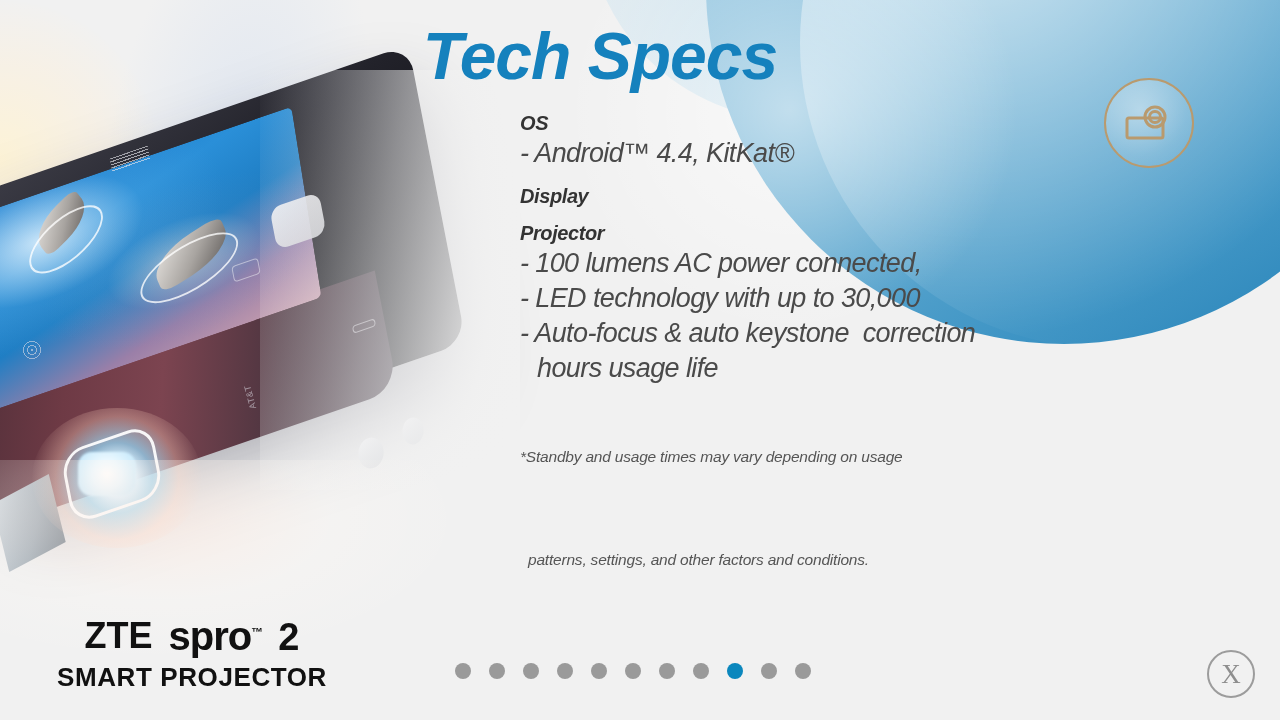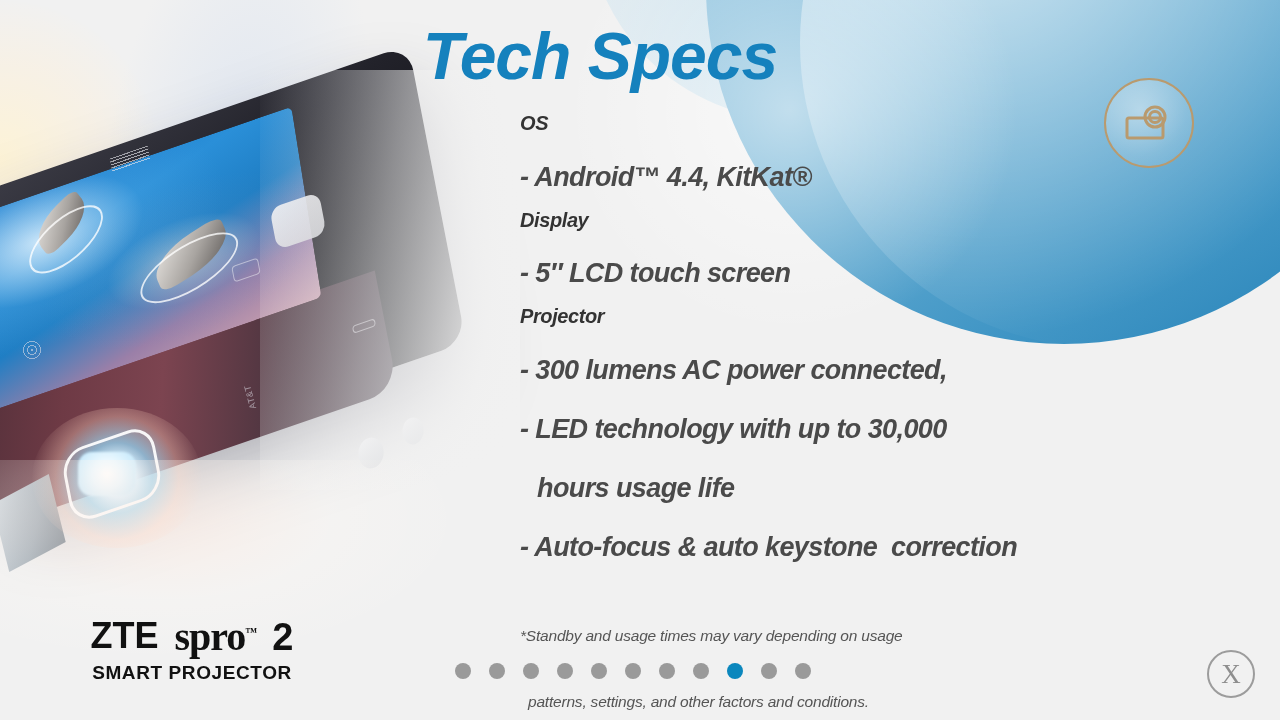--- a/index.html
+++ b/index.html
@@ -218,39 +218,38 @@
   .spec-group { margin-bottom: 14px; }
   .spec-head {
     font-size: 20px;
     font-weight: bold;
     letter-spacing: -0.4px;
     line-height: 1.18;
     color: #333333;
   }
   .spec-line {
     font-size: 27px;
-    font-weight: 700;
+    font-weight: 400;
     line-height: 1.30;
     color: #4a4a4a;
     letter-spacing: -0.6px;
     white-space: pre;
-    margin-top: 24px;
   }
   .spec-line.indent { padding-left: 17px; }
 
   #footnote {
     margin-top: 16px;
     font-size: 15.5px;
     font-weight: 300;
     line-height: 1.42;
     color: #555555;
     letter-spacing: -0.2px;
     white-space: pre;
   }
-  #footnote .fn2 { padding-left: 8px; }
+  #footnote .fn2 { padding-left: 8px; margin-top: 37px; }
 
   
   #projector-badge {
     position: absolute;
     left: 1104px; top: 78px;
     width: 90px; height: 90px;
     border-radius: 50%;
     border: 2px solid #b99a6e;
     background: radial-gradient(circle at 40% 35%, rgba(255,255,255,0.42) 0%, rgba(255,255,255,0.14) 60%, rgba(255,255,255,0.05) 100%);
     display: flex; align-items: center; justify-content: center;
@@ -275,27 +274,27 @@
     display: flex; align-items: flex-start; justify-content: center; gap: 16px;
     color: #111111;
   }
   .logo-zte {
     font-size: 36px; font-weight: bold; letter-spacing: 0px; line-height: 1;
     font-family: "Liberation Sans", sans-serif;
     text-align: right;
   }
   .logo-spro {
     font-size: 40px; font-weight: bold; line-height: 0.94; letter-spacing: -1px;
-    font-family: Liberation Serif, serif;
+    font-family: Liberation Sans, sans-serif;
   }
   .logo-tm { font-size: 12px; vertical-align: super; font-weight: bold; }
   .logo-two { font-size: 38px; font-weight: bold; line-height: 1; }
   .logo-sub {
     margin-top: 6px;
-    font-size: 19px; font-weight: bold; letter-spacing: 0.6px; color: #111111;
+    font-size: 26px; font-weight: bold; letter-spacing: 0.6px; color: #111111;
   }
 
   
   #close-button {
     position: absolute;
     left: 1207px; top: 650px;
     width: 48px; height: 48px;
     border-radius: 50%;
     border: 2px solid #9c9c9c;
     display: flex; align-items: center; justify-content: center;
@@ -348,29 +347,28 @@
 
   <div id="specs">
 
     <div class="spec-group">
       <div class="spec-head">OS</div>
       <div class="spec-line">- Android™ 4.4, KitKat®</div>
     </div>
 
     <div class="spec-group">
       <div class="spec-head">Display</div>
-      <div class="spec-line">- 5″ LCD touch screen</div>
     </div>
 
     <div class="spec-group">
       <div class="spec-head">Projector</div>
-      <div class="spec-line">- 300 lumens AC power connected,</div>
+      <div class="spec-line">- 100 lumens AC power connected,</div>
       <div class="spec-line">- LED technology with up to 30,000</div>
+      <div class="spec-line">- Auto-focus &amp; auto keystone  correction</div>
       <div class="spec-line indent">hours usage life</div>
-      <div class="spec-line">- Auto-focus &amp; auto keystone  correction</div>
     </div>
 
     <div id="footnote">
       <div class="fn1">*Standby and usage times may vary depending on usage</div>
       <div class="fn2">patterns, settings, and other factors and conditions.</div>
     </div>
   </div>
 
   <div id="projector-badge">
     <span>

